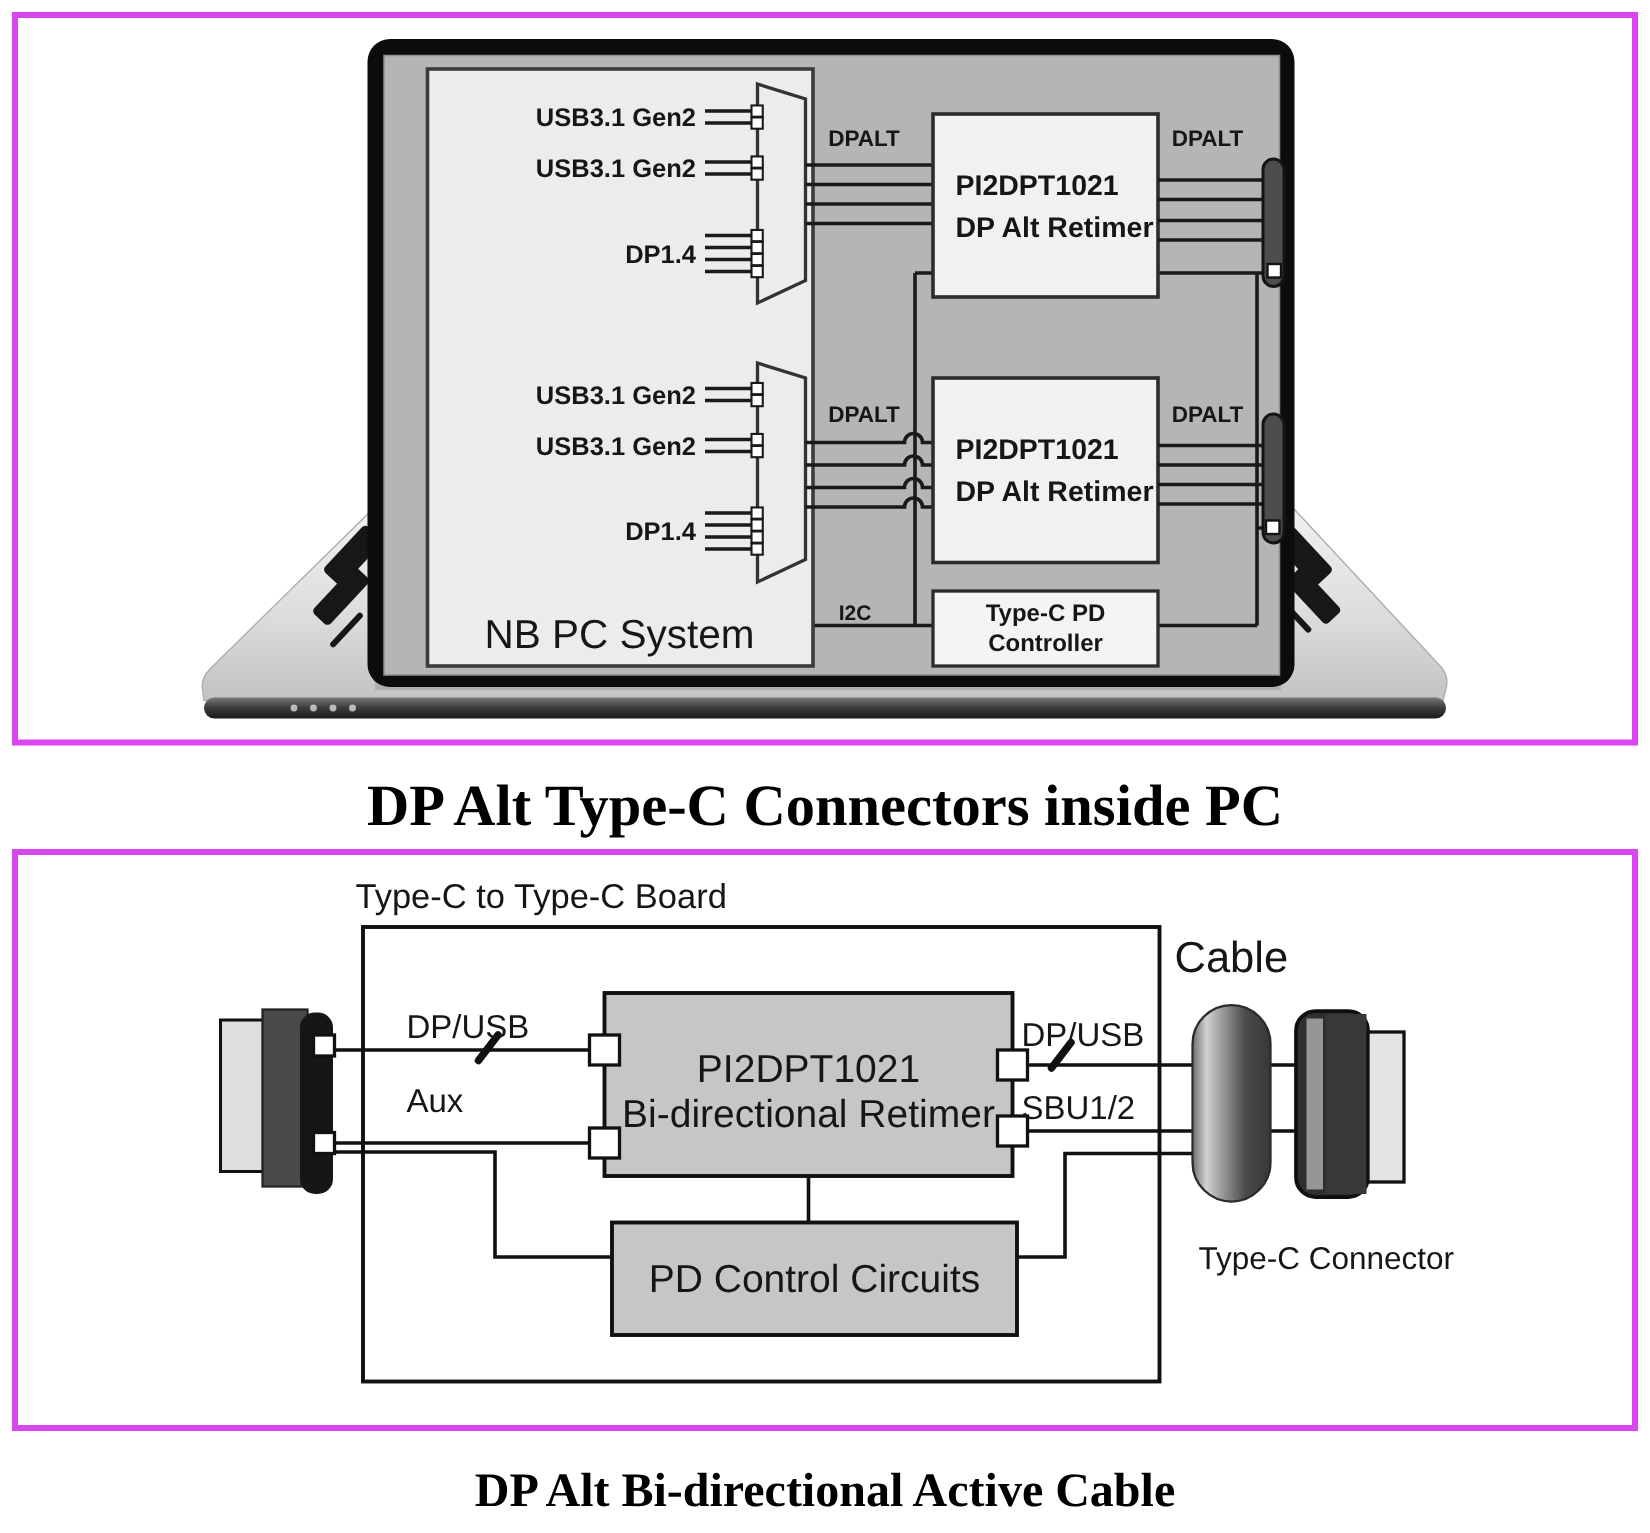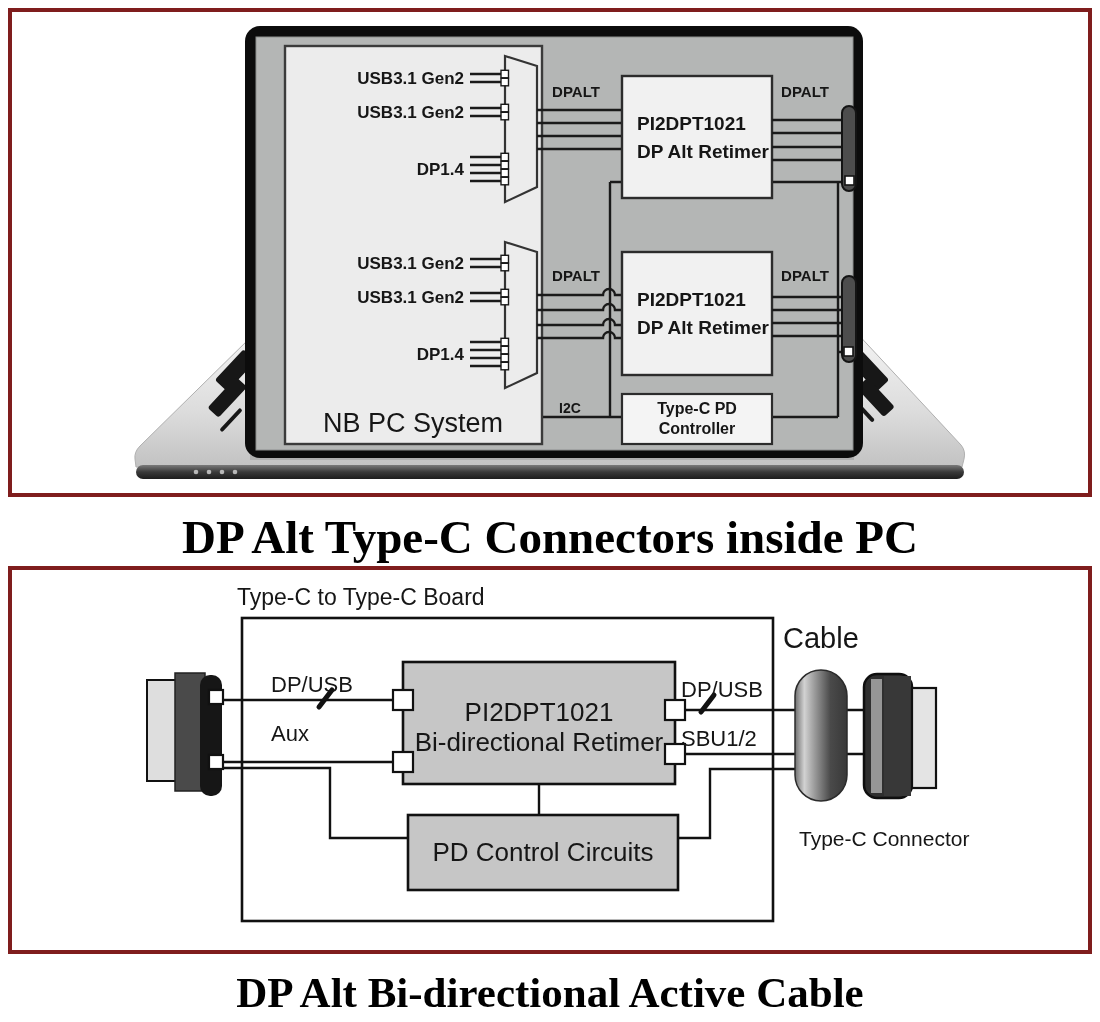--- a/index.html
+++ b/index.html
@@ -1,26 +1,26 @@
 <!DOCTYPE html>
 <html><head>
 <meta charset="utf-8">
 <style>
   html,body{margin:0;padding:0;background:#ffffff;}
   .page{position:relative;width:1100px;height:1022px;background:#fff;overflow:hidden;
         font-family:"Liberation Sans",sans-serif;}
-  .figure-box{position:absolute;left:8px;width:1084px;border:4px solid #7f1d1d;
+  .figure-box{position:absolute;left:8px;width:1084px;border:4px solid #d946ef;
               background:#fff;box-sizing:border-box;}
   #fig1-box{top:8px;height:489px;}
   #fig2-box{top:566px;height:388px;}
   .figure-box svg{position:absolute;left:0;top:0;width:100%;height:100%;display:block;}
   .caption{position:absolute;left:0;width:1100px;text-align:center;color:#000;
            font-family:"Liberation Serif",serif;font-weight:bold;}
-  #cap1{top:497px;height:96px;line-height:81px;font-size:47px;}
-  #cap2{top:966px;height:56px;line-height:54px;font-size:43px;}
+  #cap1{top:497px;height:96px;line-height:81px;font-size:39px;}
+  #cap2{top:966px;height:56px;line-height:54px;font-size:32px;}
   text{font-family:"Liberation Sans",sans-serif;fill:#161616;}
   .lbl-b{font-weight:bold;}
   .wire{stroke:#1a1a1a;stroke-width:2.4;fill:none;}
   .wire2{stroke:#111;stroke-width:2.4;fill:none;}
   .pin{fill:#fff;stroke:#1a1a1a;stroke-width:1.4;}
   .pin2{fill:#fff;stroke:#111;stroke-width:2.2;}
 </style>
 </head>
 <body>
 

